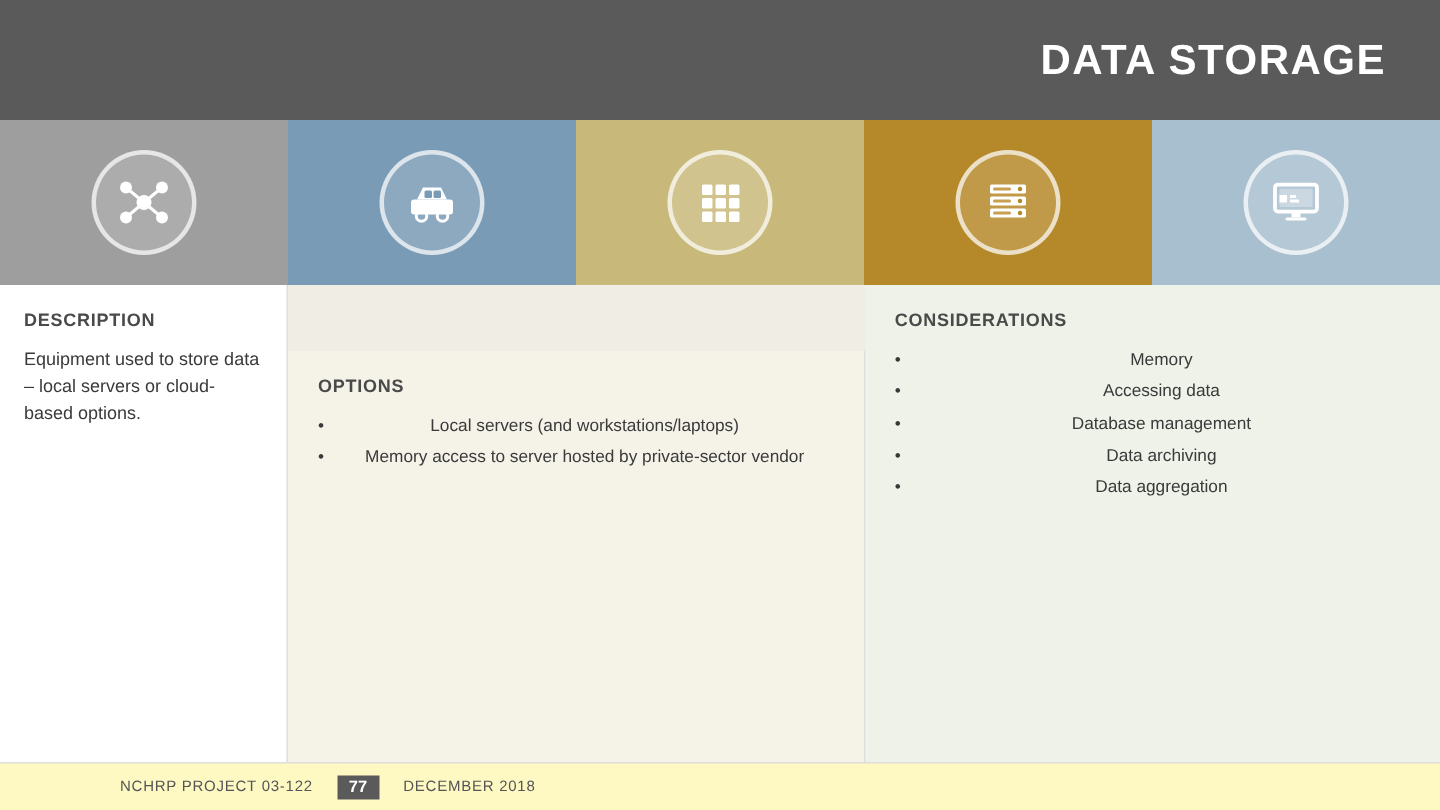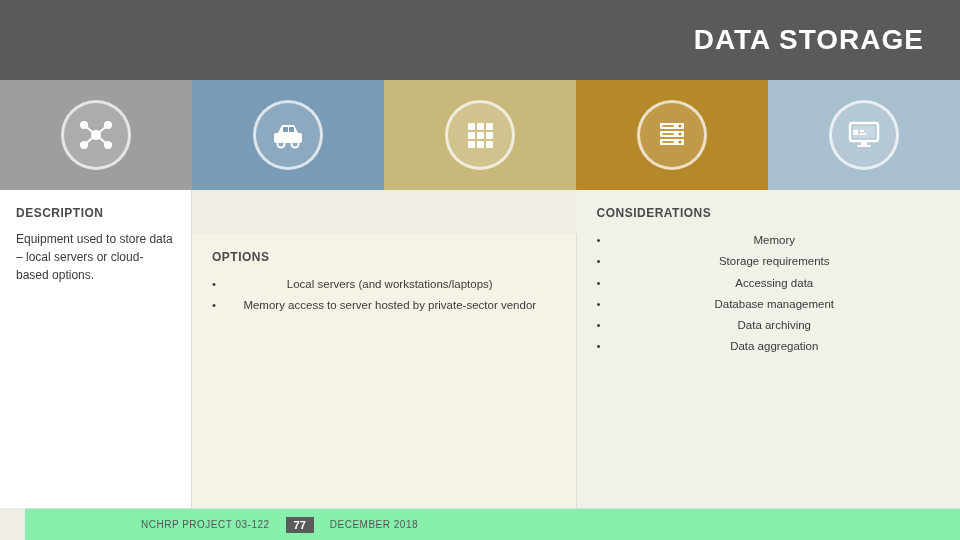--- a/index.html
+++ b/index.html
@@ -137,29 +137,28 @@
 
     .bullet-list li::before {
       content: "•";
       position: absolute;
       left: 0;
       color: #3a3a3a;
     }
 
     
     .footer {
-      background: #86efac;
+      background: #fef9c3;
       display: flex;
       align-items: center;
       justify-content: flex-start;
-      padding: 6px 116px;
+      padding: 6px 80px;
       height: 32px;
       border-top: 1px solid #ddd;
       gap: 16px;
-      margin-left: 25px;
     }
 
     .footer-label {
       font-size: 10px;
       color: #555;
       letter-spacing: 0.5px;
       text-transform: uppercase;
     }
 
     .footer-page {
@@ -279,21 +278,20 @@
       <ul class="bullet-list">
         <li>Local servers (and workstations/laptops)</li>
         <li>Memory access to server hosted by private-sector vendor</li>
       </ul>
     </div>
 
     <div class="consid-col">
       <div class="col-header">CONSIDERATIONS</div>
       <ul class="bullet-list">
         <li>Memory</li>
-        <li>Storage requirements</li>
         <li>Accessing data</li>
         <li>Database management</li>
         <li>Data archiving</li>
         <li>Data aggregation</li>
       </ul>
     </div>
 
   </div>
 
   <div class="footer">

